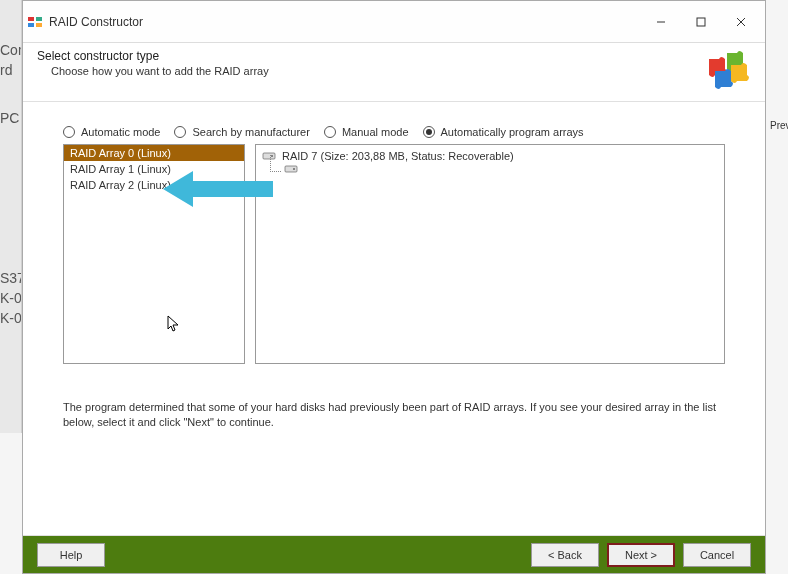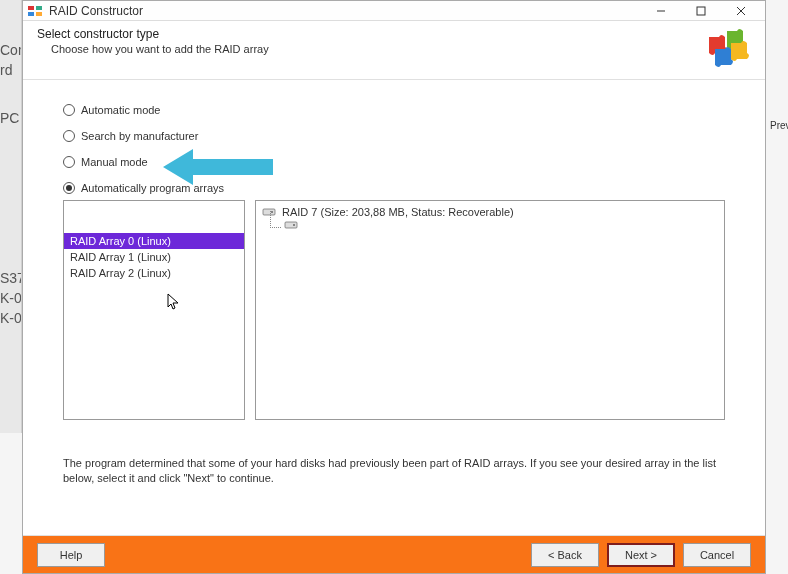--- a/index.html
+++ b/index.html
@@ -33,21 +33,21 @@
     .window {
       position: absolute;
       left: 22px; top: 0;
       width: 744px; height: 574px;
       background: #ffffff;
       border: 1px solid #aaa;
       display: flex;
       flex-direction: column;
     }
     .titlebar {
-      height: 20px;
+      height: 42px;
       background: #fefefe;
       border-bottom: 1px solid #ddd;
       display: flex;
       align-items: center;
       padding: 0 4px;
     }
     .titlebar-icon {
       width: 16px; height: 16px;
       margin-right: 6px;
       display: flex;
@@ -95,21 +95,21 @@
 
     .content {
       flex: 1;
       padding: 24px 40px 10px 40px;
       display: flex;
       flex-direction: column;
       position: relative;
     }
     .radio-group {
       display: flex;
-      flex-direction: column;
+      flex-direction: row;
       gap: 14px;
     }
     .radio-row {
       display: flex;
       align-items: center;
       gap: 6px;
       font-size: 11px;
       color: #333;
       cursor: default;
     }
@@ -149,23 +149,22 @@
       font-size: 11px;
     }
     .panel-left { width: 182px; }
     .panel-right { flex: 1; }
     .list-item {
       padding: 2px 6px;
       color: #333;
       cursor: default;
     }
     .list-item.selected {
-      background: #6d28d9;
+      background: #a16207;
       color: #fff;
-      margin-top: 32px;
     }
     .tree {
       padding: 4px 6px;
     }
     .tree-row {
       display: flex;
       align-items: center;
       gap: 6px;
       padding: 1px 0;
       color: #333;
@@ -200,21 +199,21 @@
       z-index: 6;
     }
 
     .footer {
       height: 38px;
       border-top: 1px solid #e0e0e0;
       display: flex;
       align-items: center;
       padding: 0 14px;
       gap: 8px;
-      background: #f97316;
+      background: #4d7c0f;
     }
     .footer-spacer { flex: 1; }
     .btn {
       min-width: 68px;
       height: 24px;
       border: 1px solid #999;
       background: #f0f0f0;
       font-size: 11px;
       color: #333;
       display: flex;

